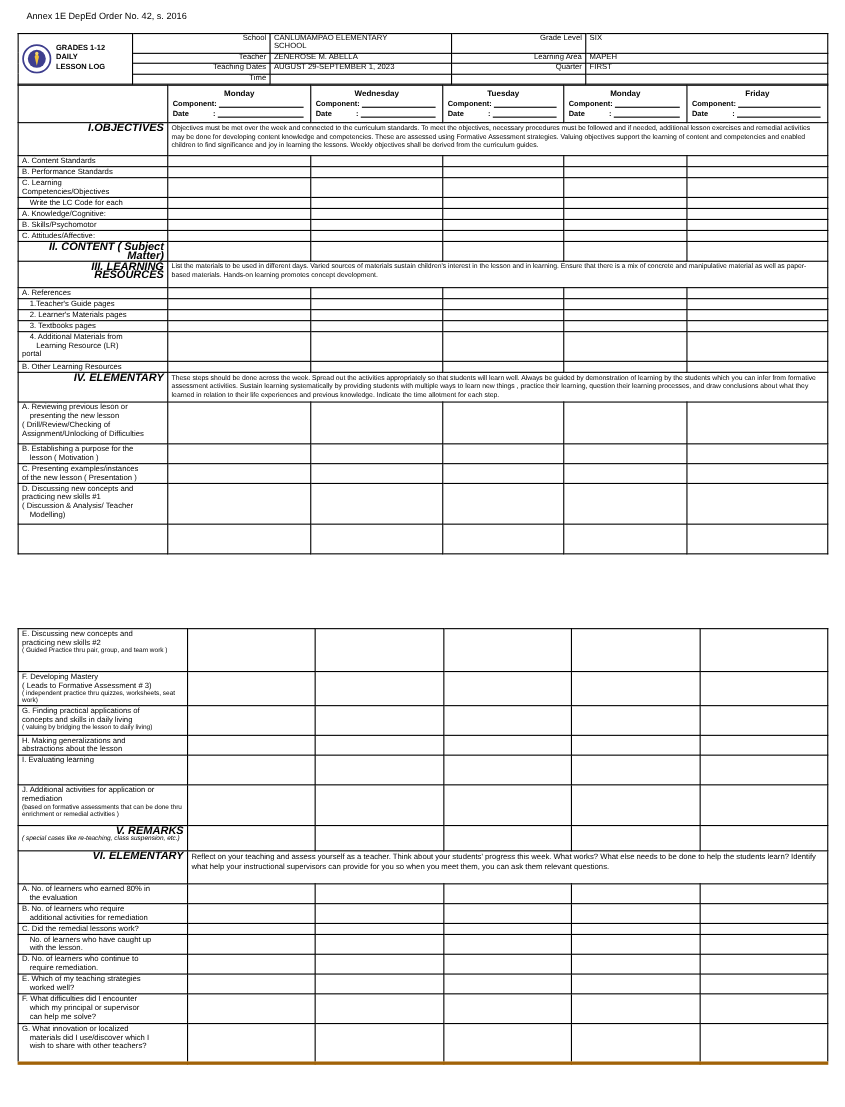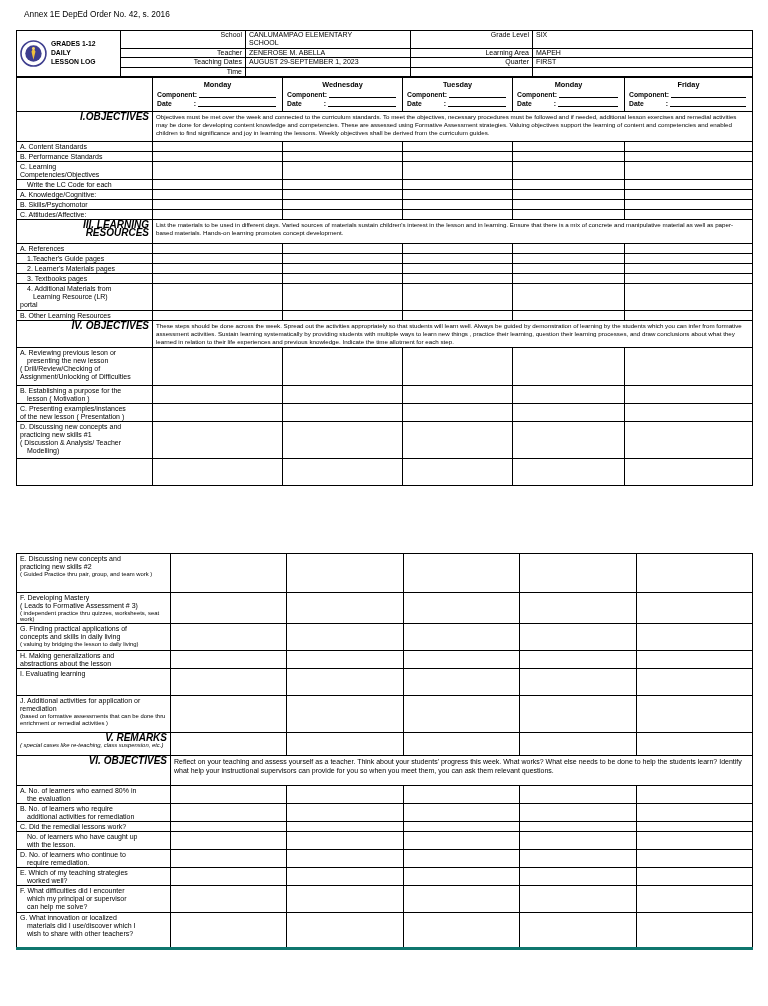--- a/index.html
+++ b/index.html
@@ -26,21 +26,21 @@
   .ln-s{font-size:5.9px;line-height:6.6px;}
   .ln-si{font-size:5.9px;font-style:italic;line-height:6.6px;}
   .ln-h{font-size:10px;font-weight:bold;font-style:italic;text-align:right;}
   .para{font-size:6.2px;line-height:1.28;padding:1px 3px;}
   .para-md{font-size:7px;line-height:1.32;}
   .dayname{font-weight:bold;font-size:7.3px;text-align:center;line-height:9px;padding-top:1px;}
   .compline{display:flex;align-items:flex-end;font-weight:bold;font-size:6.8px;
             padding:0 3px;margin-top:2px;line-height:7px;}
   .uline{flex:1;border-bottom:1px solid #000;height:6px;margin:0 2px;}
   .datesp{width:22px;}
-  .t2{margin-top:67px;border-bottom:3px solid #0f766e;}
+  .t2{margin-top:67px;border-bottom:3px solid #a16207;}
 </style>
 </head>
 <body>
 
 <div class="page">
   <div class="annex">Annex 1E DepEd Order No. 42, s. 2016</div>
 
   <div class="stack">
 
     <table class="hdr">
@@ -243,20 +243,30 @@
           <tr style="height: 9px;">
             <td class="lbl">
               <div class="ln-n">C. Attitudes/Affective:</div>
             </td>
             <td></td>
             <td></td>
             <td></td>
             <td></td>
             <td></td>
           </tr>
+          <tr style="height: 17px;">
+            <td class="lbl">
+              <div class="ln-h">II. CONTENT ( Subject Matter)</div>
+            </td>
+            <td></td>
+            <td></td>
+            <td></td>
+            <td></td>
+            <td></td>
+          </tr>
           <tr style="height: 24px;">
             <td class="lbl">
               <div class="ln-h">III. LEARNING RESOURCES</div>
             </td>
             <td colspan="5" class="para">List the materials to be used in different days. Varied sources of materials sustain children's interest in the lesson and in learning. Ensure that there is a mix of concrete and manipulative material as well as paper-based materials. Hands-on learning promotes concept development.</td>
           </tr>
           <tr style="height: 9px;">
             <td class="lbl">
               <div class="ln-n">A. References</div>
             </td>
@@ -313,21 +323,21 @@
               <div class="ln-n">B. Other Learning Resources</div>
             </td>
             <td></td>
             <td></td>
             <td></td>
             <td></td>
             <td></td>
           </tr>
           <tr style="height: 26px;">
             <td class="lbl">
-              <div class="ln-h">IV. OBJECTIVES</div>
+              <div class="ln-h">IV. ELEMENTARY</div>
             </td>
             <td colspan="5" class="para">These steps should be done across the week. Spread out the activities appropriately so that students will learn well. Always be guided by demonstration of learning by the students which you can infer from formative assessment activities. Sustain learning systematically by providing students with multiple ways to learn new things , practice their learning, question their learning processes, and draw conclusions about what they learned in relation to their life experiences and previous knowledge. Indicate the time allotment for each step.</td>
           </tr>
           <tr style="height: 38px;">
             <td class="lbl">
               <div class="ln-n">A. Reviewing previous leson or</div>
               <div class="ln-i">presenting the new lesson</div>
               <div class="ln-n">( Drill/Review/Checking of</div>
               <div class="ln-n">Assignment/Unlocking of Difficulties</div>
             </td>
@@ -468,21 +478,21 @@
               <div class="ln-si">( special cases like re-teaching, class suspension, etc.)</div>
             </td>
             <td></td>
             <td></td>
             <td></td>
             <td></td>
             <td></td>
           </tr>
           <tr style="height: 30px;">
             <td class="lbl">
-              <div class="ln-h">VI. OBJECTIVES</div>
+              <div class="ln-h">VI. ELEMENTARY</div>
             </td>
             <td colspan="5" class="para para-md">Reflect on your teaching and assess yourself as a teacher. Think about your students' progress this week. What works? What else needs to be done to help the students learn? Identify what help your instructional supervisors can provide for you so when you meet them, you can ask them relevant questions.</td>
           </tr>
           <tr style="height: 18px;">
             <td class="lbl">
               <div class="ln-n">A. No. of learners who earned 80% in</div>
               <div class="ln-i">the evaluation</div>
             </td>
             <td></td>
             <td></td>

